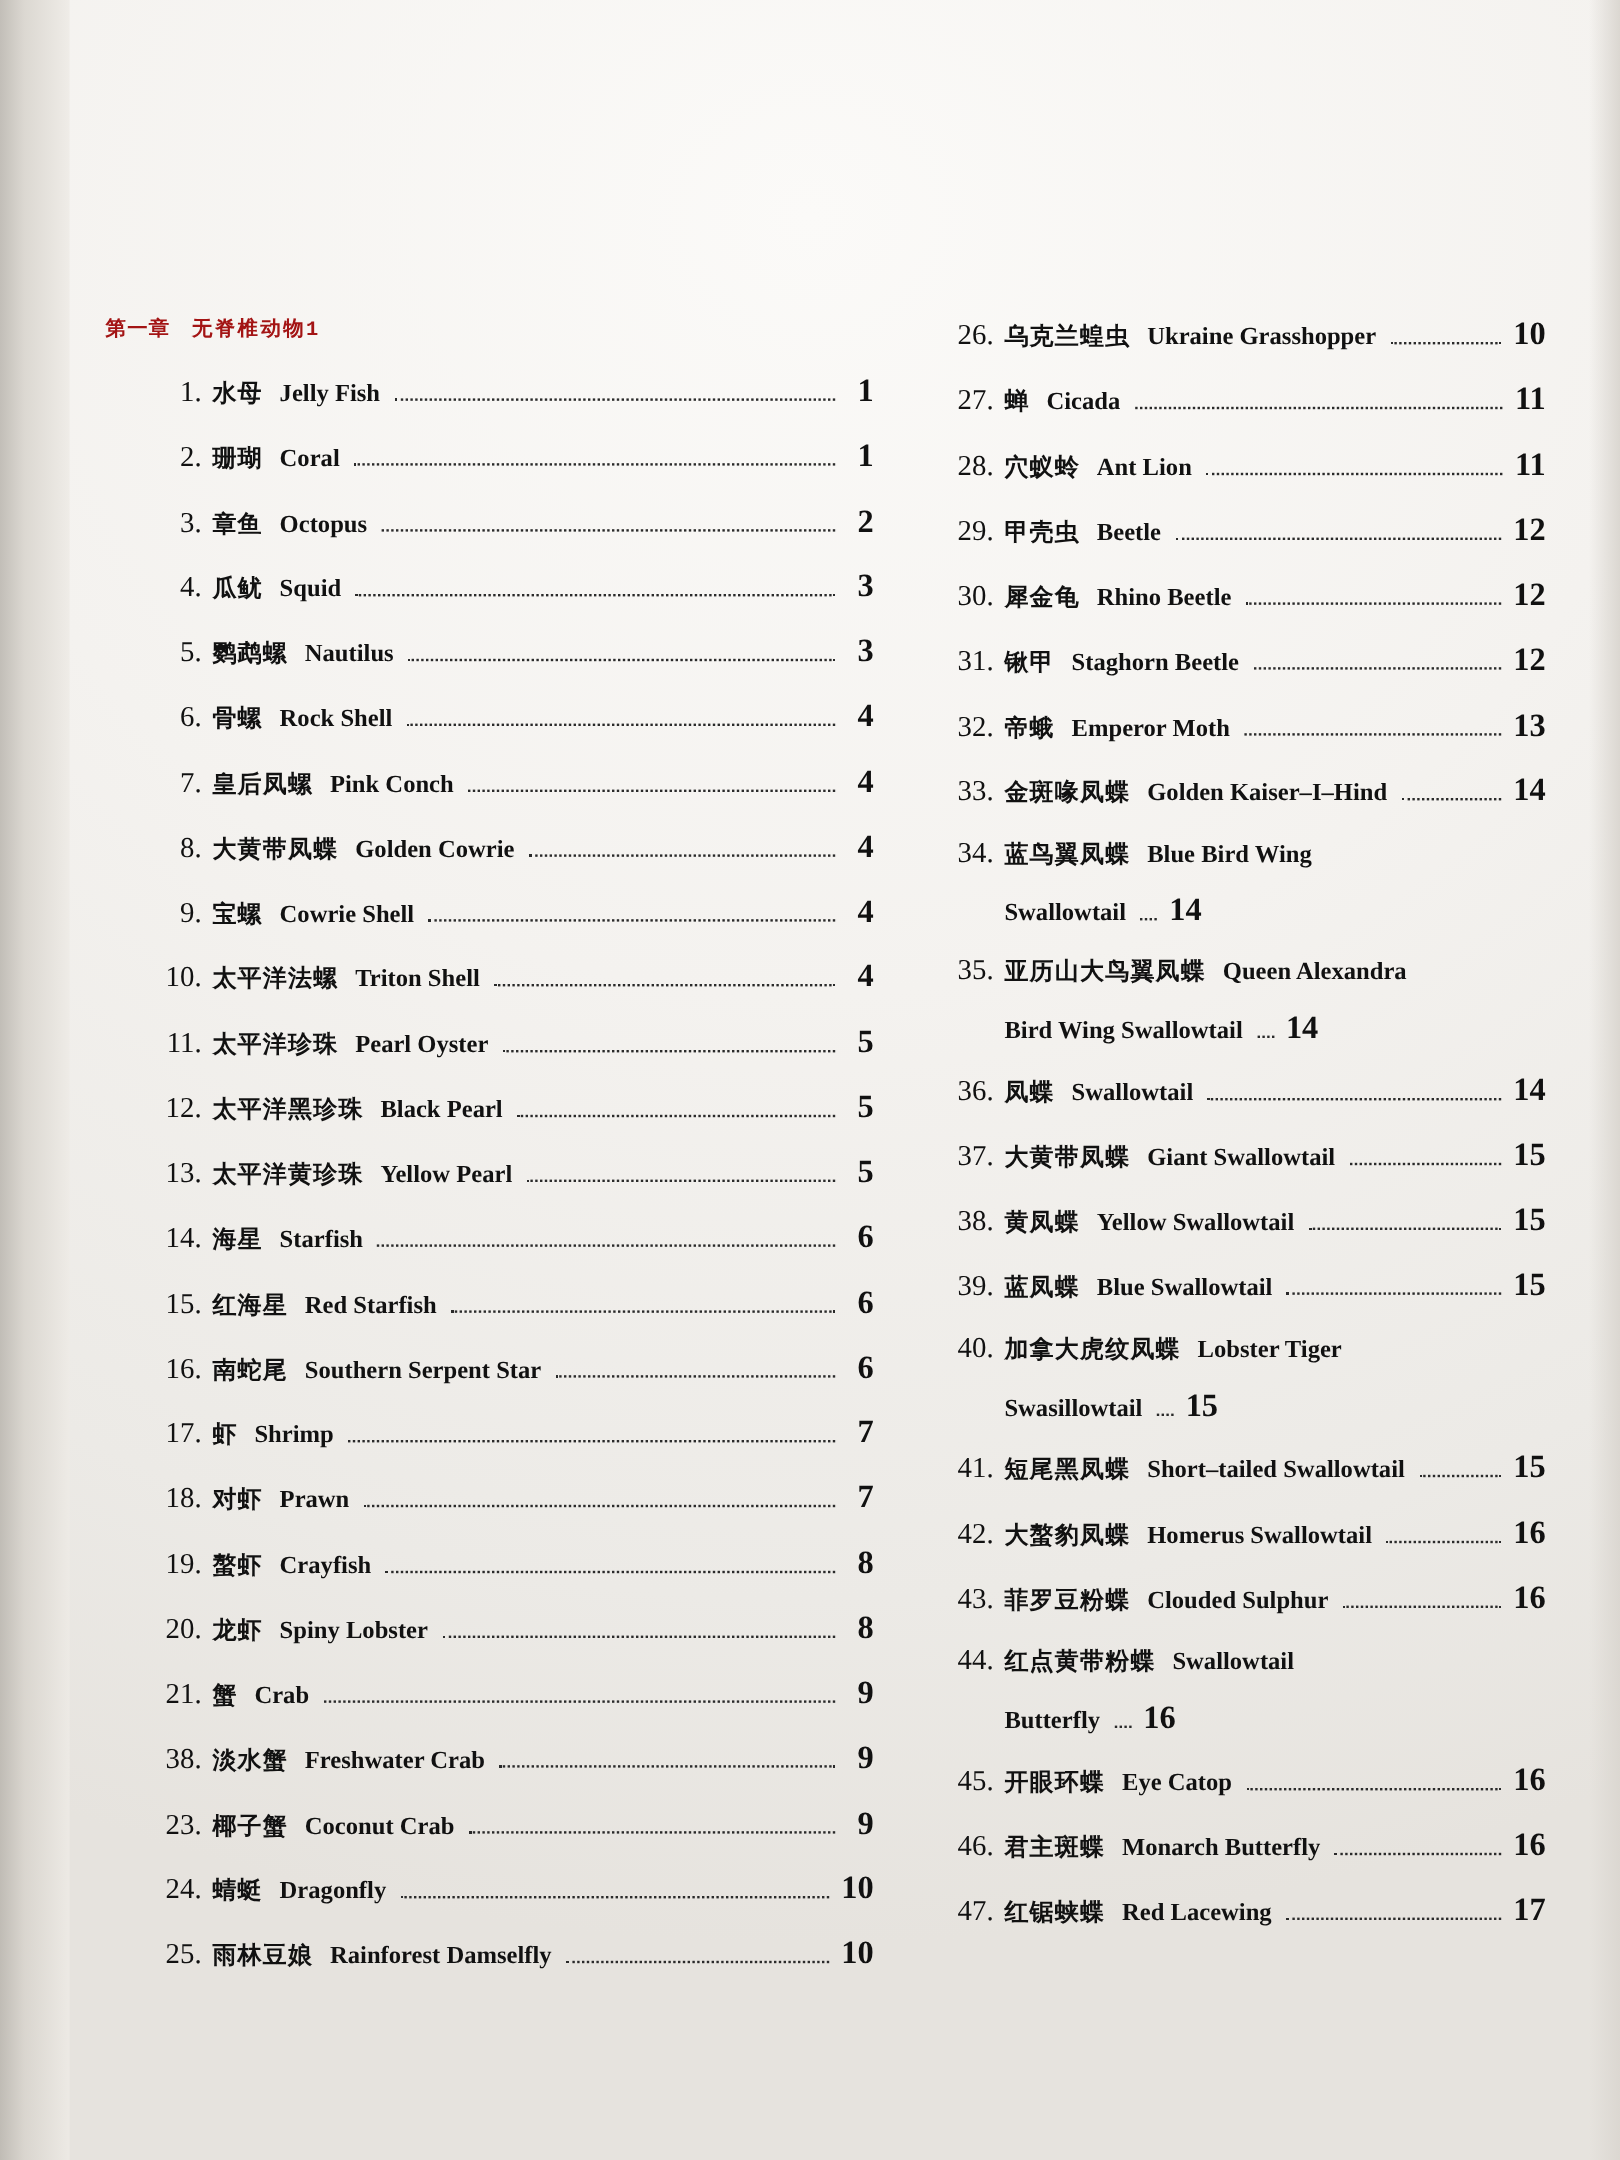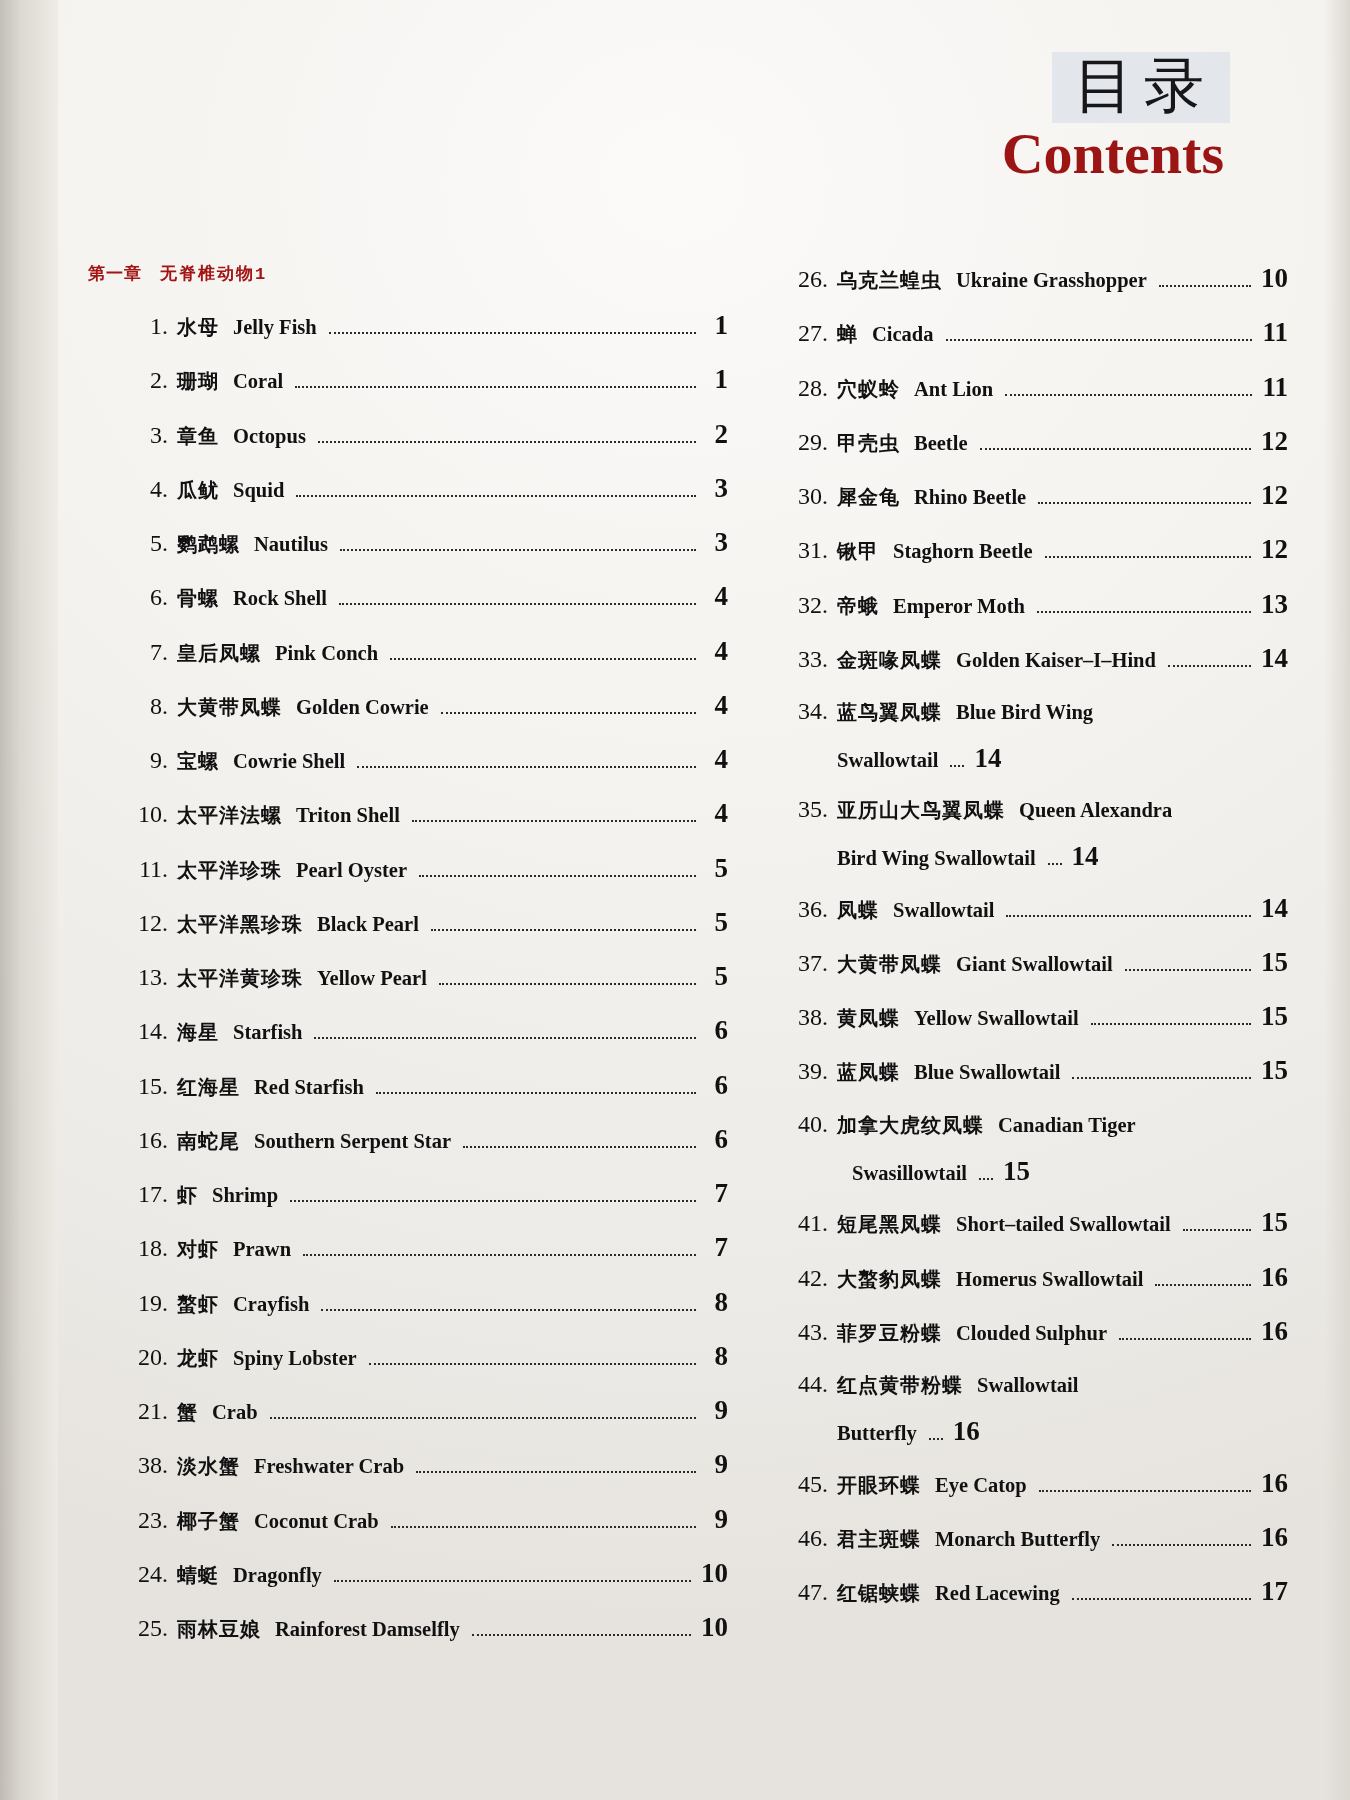--- a/index.html
+++ b/index.html
@@ -157,24 +157,20 @@
 
   .left-entries { padding-left: 40px; }
 </style>
 </head>
 <body>
 
 <div class="page">
   <div class="spine-shadow"></div>
   <div class="edge-right"></div>
 
-  <div class="header">
-    <div class="cn-title">目录</div>
-    <div class="en-title">Contents</div>
-  </div>
 
   <div class="cols">
 
     <div class="col col-left">
       <div class="chapter">
         <span class="ch-no">第一章</span>
         <span class="ch-name">无脊椎动物</span>
         <span class="dots"></span>
         <span class="pg">1</span>
       </div>
@@ -465,24 +461,24 @@
             <span class="num">39.</span>
             <span class="cn">蓝凤蝶</span>
             <span class="en">Blue Swallowtail</span>
             <span class="dots"></span>
             <span class="pg">15</span>
           </div>
           <div class="entry wrap">
             <div class="line1">
               <span class="num">40.</span>
               <span class="cn">加拿大虎纹凤蝶</span>
-              <span class="en">Canadian Tiger</span>
+              <span class="en">Lobster Tiger</span>
             </div>
             <div class="line2">
-              <span class="en" style="margin-left:15px">Swasillowtail</span>
+              <span class="en" style="margin-left:0">Swasillowtail</span>
               <span class="dots"></span>
               <span class="pg">15</span>
             </div>
           </div>
           <div class="entry">
             <span class="num">41.</span>
             <span class="cn">短尾黑凤蝶</span>
             <span class="en">Short–tailed Swallowtail</span>
             <span class="dots"></span>
             <span class="pg">15</span>

